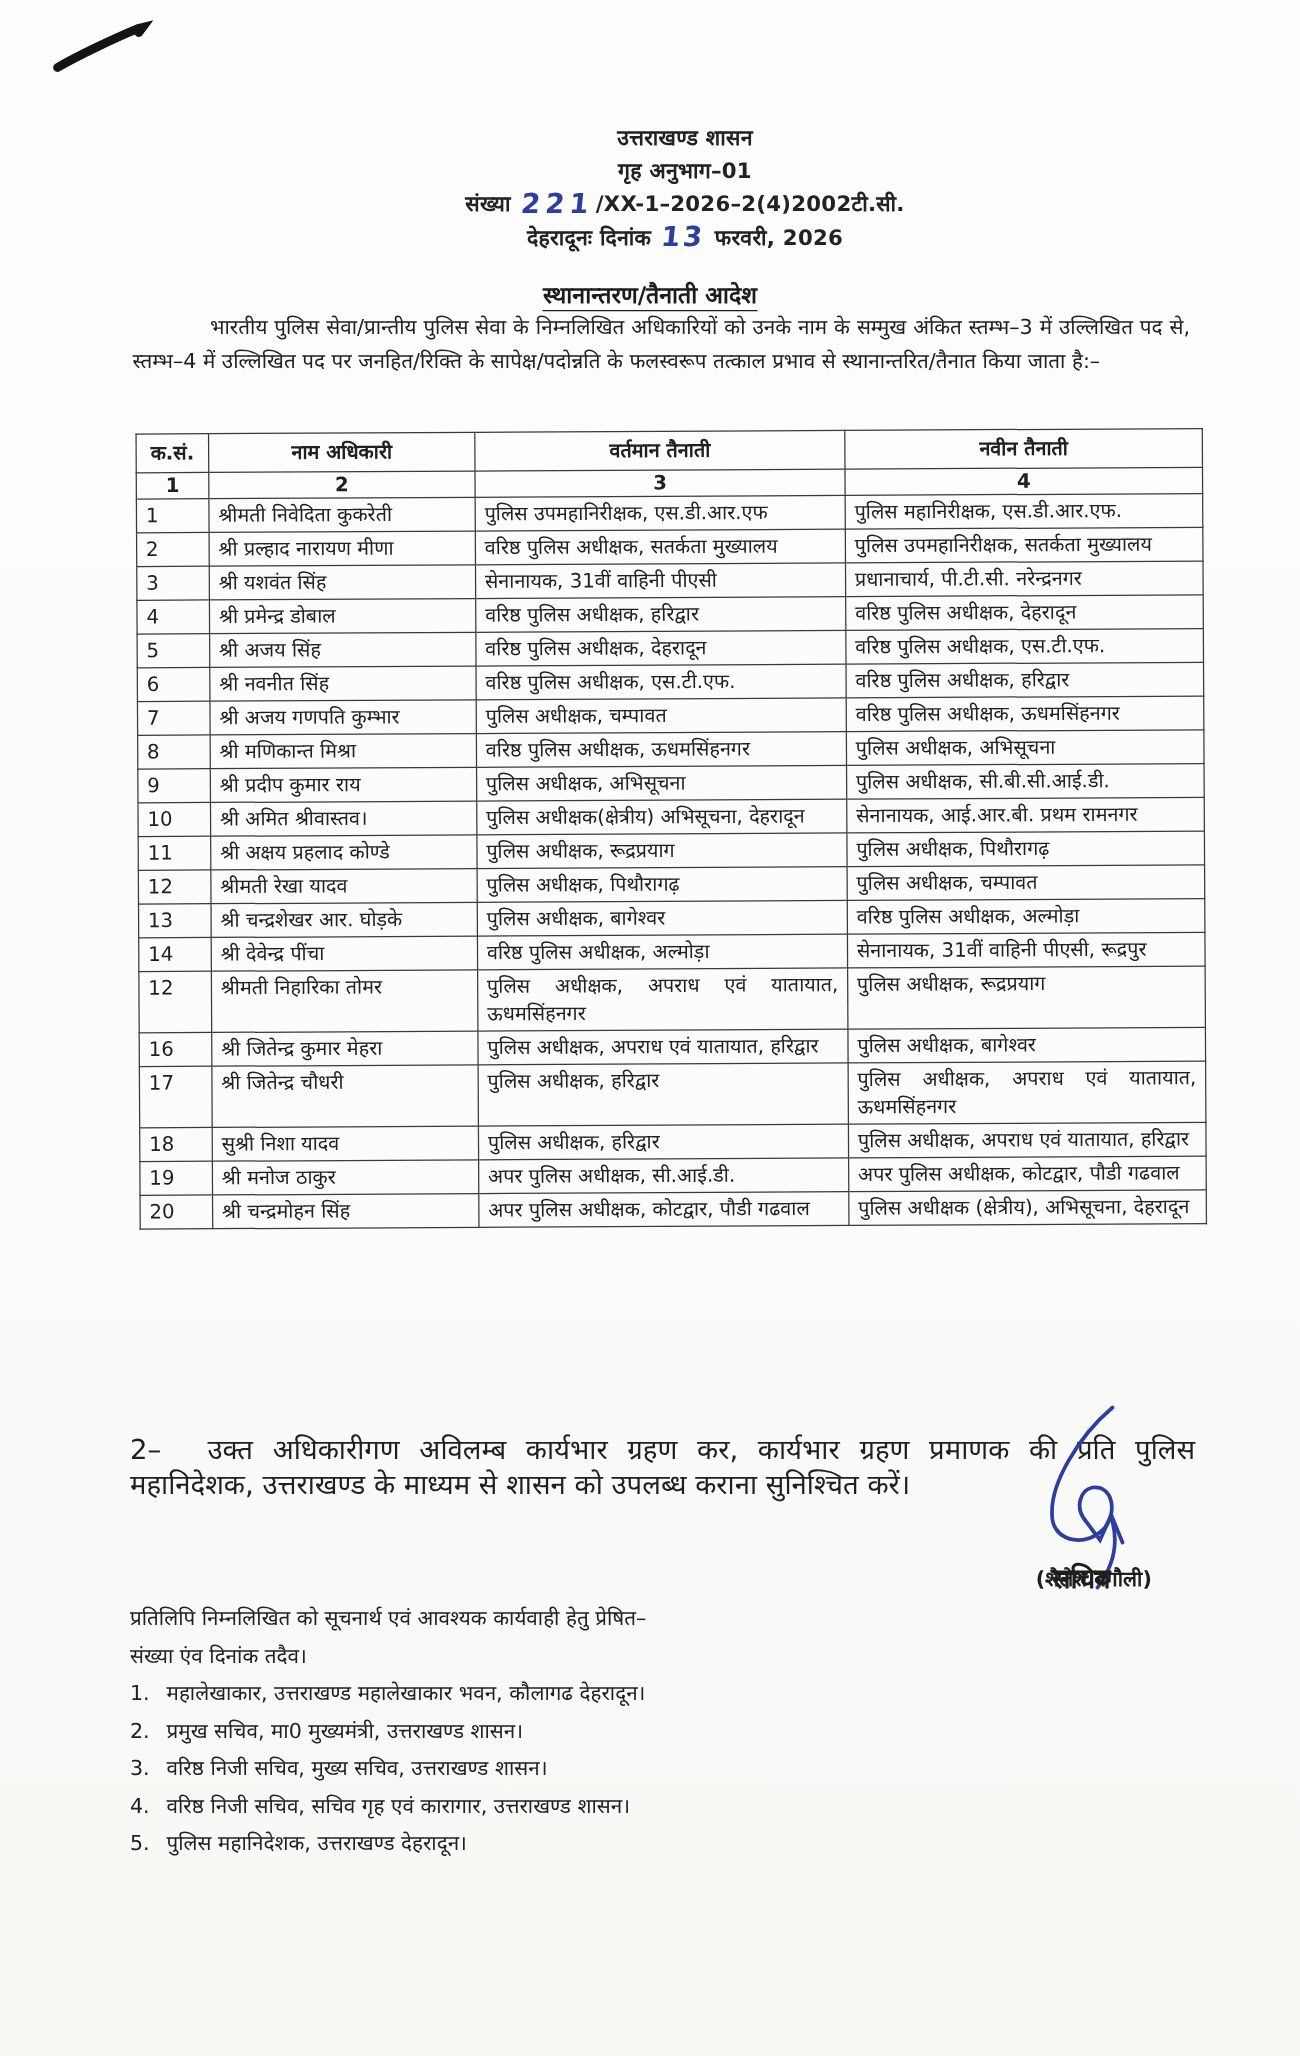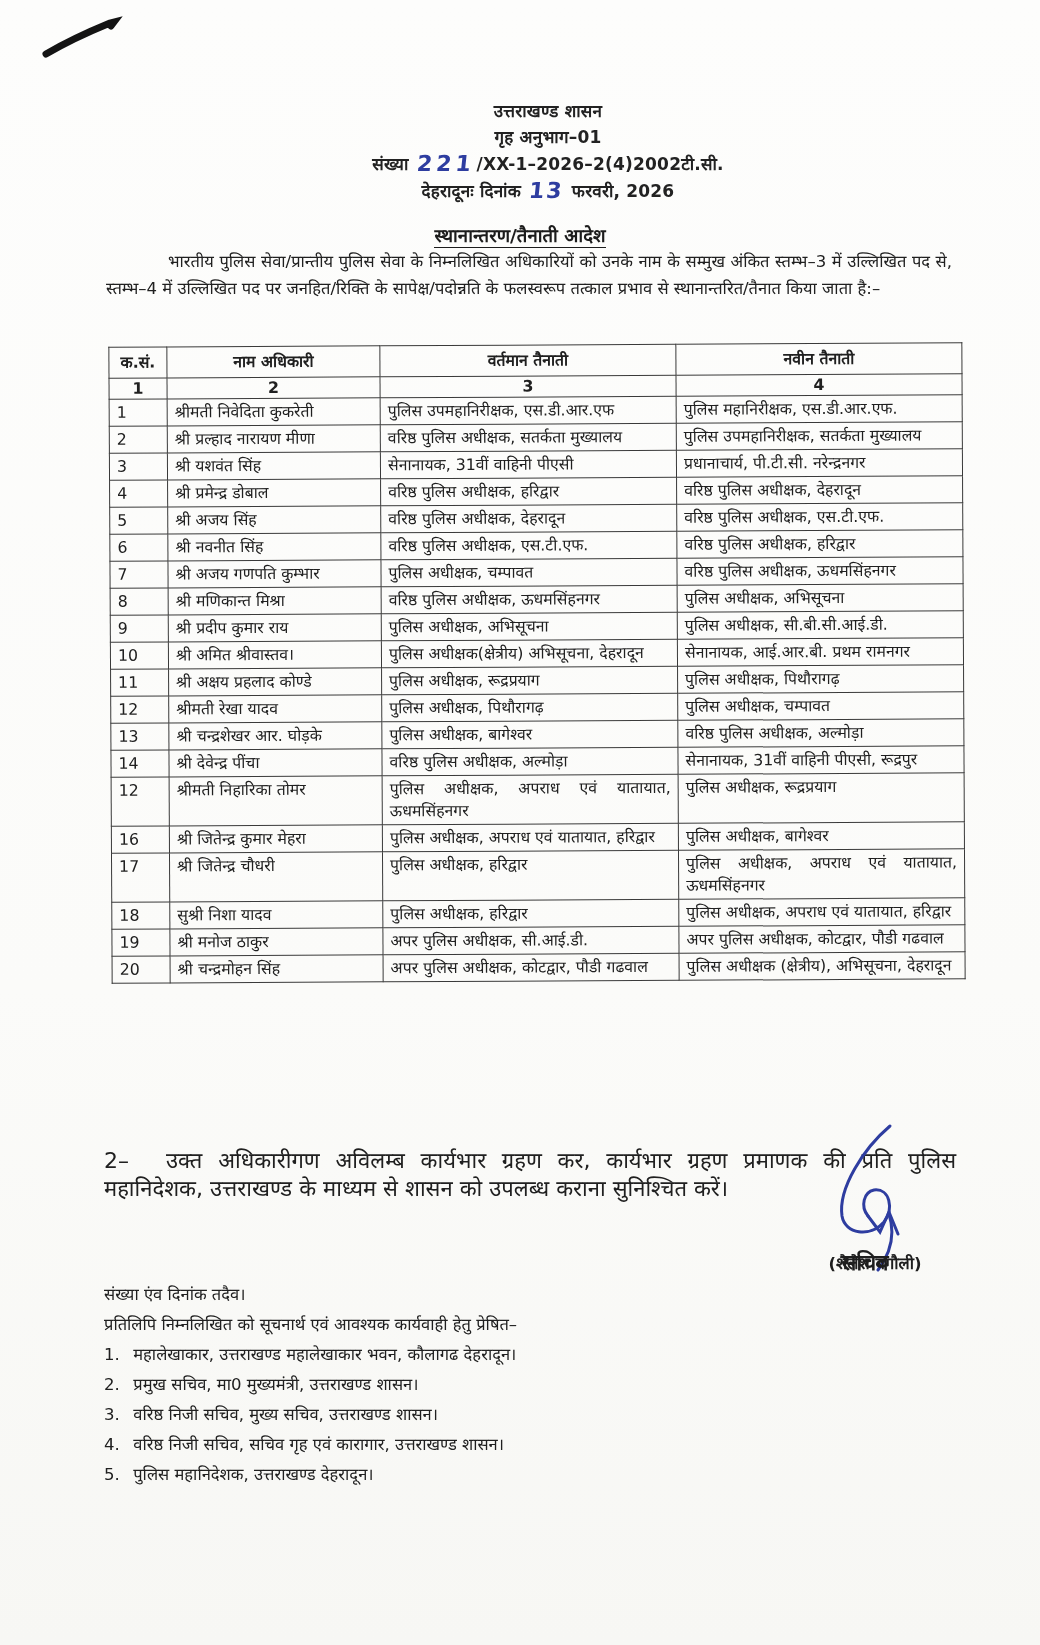--- a/index.html
+++ b/index.html
@@ -262,22 +262,22 @@
       <path d="M78 4 C 52 26, 26 66, 30 94 C 33 112, 58 116, 72 100 C 82 87, 78 66, 62 68 C 52 70, 48 84, 56 94"></path>
       <path d="M56 94 L 68 110 L 77 90 L 86 112"></path>
       <path d="M77 92 C 84 114, 78 132, 66 148"></path>
     </g>
   </svg>
 
   <div class="sig-name">(शैलेश बगौली)</div>
   <div class="sig-title">सचिव</div>
 
   <div class="distribution">
+    <div>प्रतिलिपि निम्नलिखित को सूचनार्थ एवं आवश्यक कार्यवाही हेतु प्रेषित–</div>
     <div>संख्या एंव दिनांक तदैव।</div>
-    <div>प्रतिलिपि निम्नलिखित को सूचनार्थ एवं आवश्यक कार्यवाही हेतु प्रेषित–</div>
     <div>
         <div class="dist-item"><span class="dist-num">1.</span><span> महालेखाकार, उत्तराखण्ड महालेखाकार भवन, कौलागढ देहरादून।</span></div>
         <div class="dist-item"><span class="dist-num">2.</span><span> प्रमुख सचिव, मा0 मुख्यमंत्री, उत्तराखण्ड शासन।</span></div>
         <div class="dist-item"><span class="dist-num">3.</span><span> वरिष्ठ निजी सचिव, मुख्य सचिव, उत्तराखण्ड शासन।</span></div>
         <div class="dist-item"><span class="dist-num">4.</span><span> वरिष्ठ निजी सचिव, सचिव गृह एवं कारागार, उत्तराखण्ड शासन।</span></div>
         <div class="dist-item"><span class="dist-num">5.</span><span> पुलिस महानिदेशक, उत्तराखण्ड देहरादून।</span></div>
       </div>
   </div>
 
 </div>

